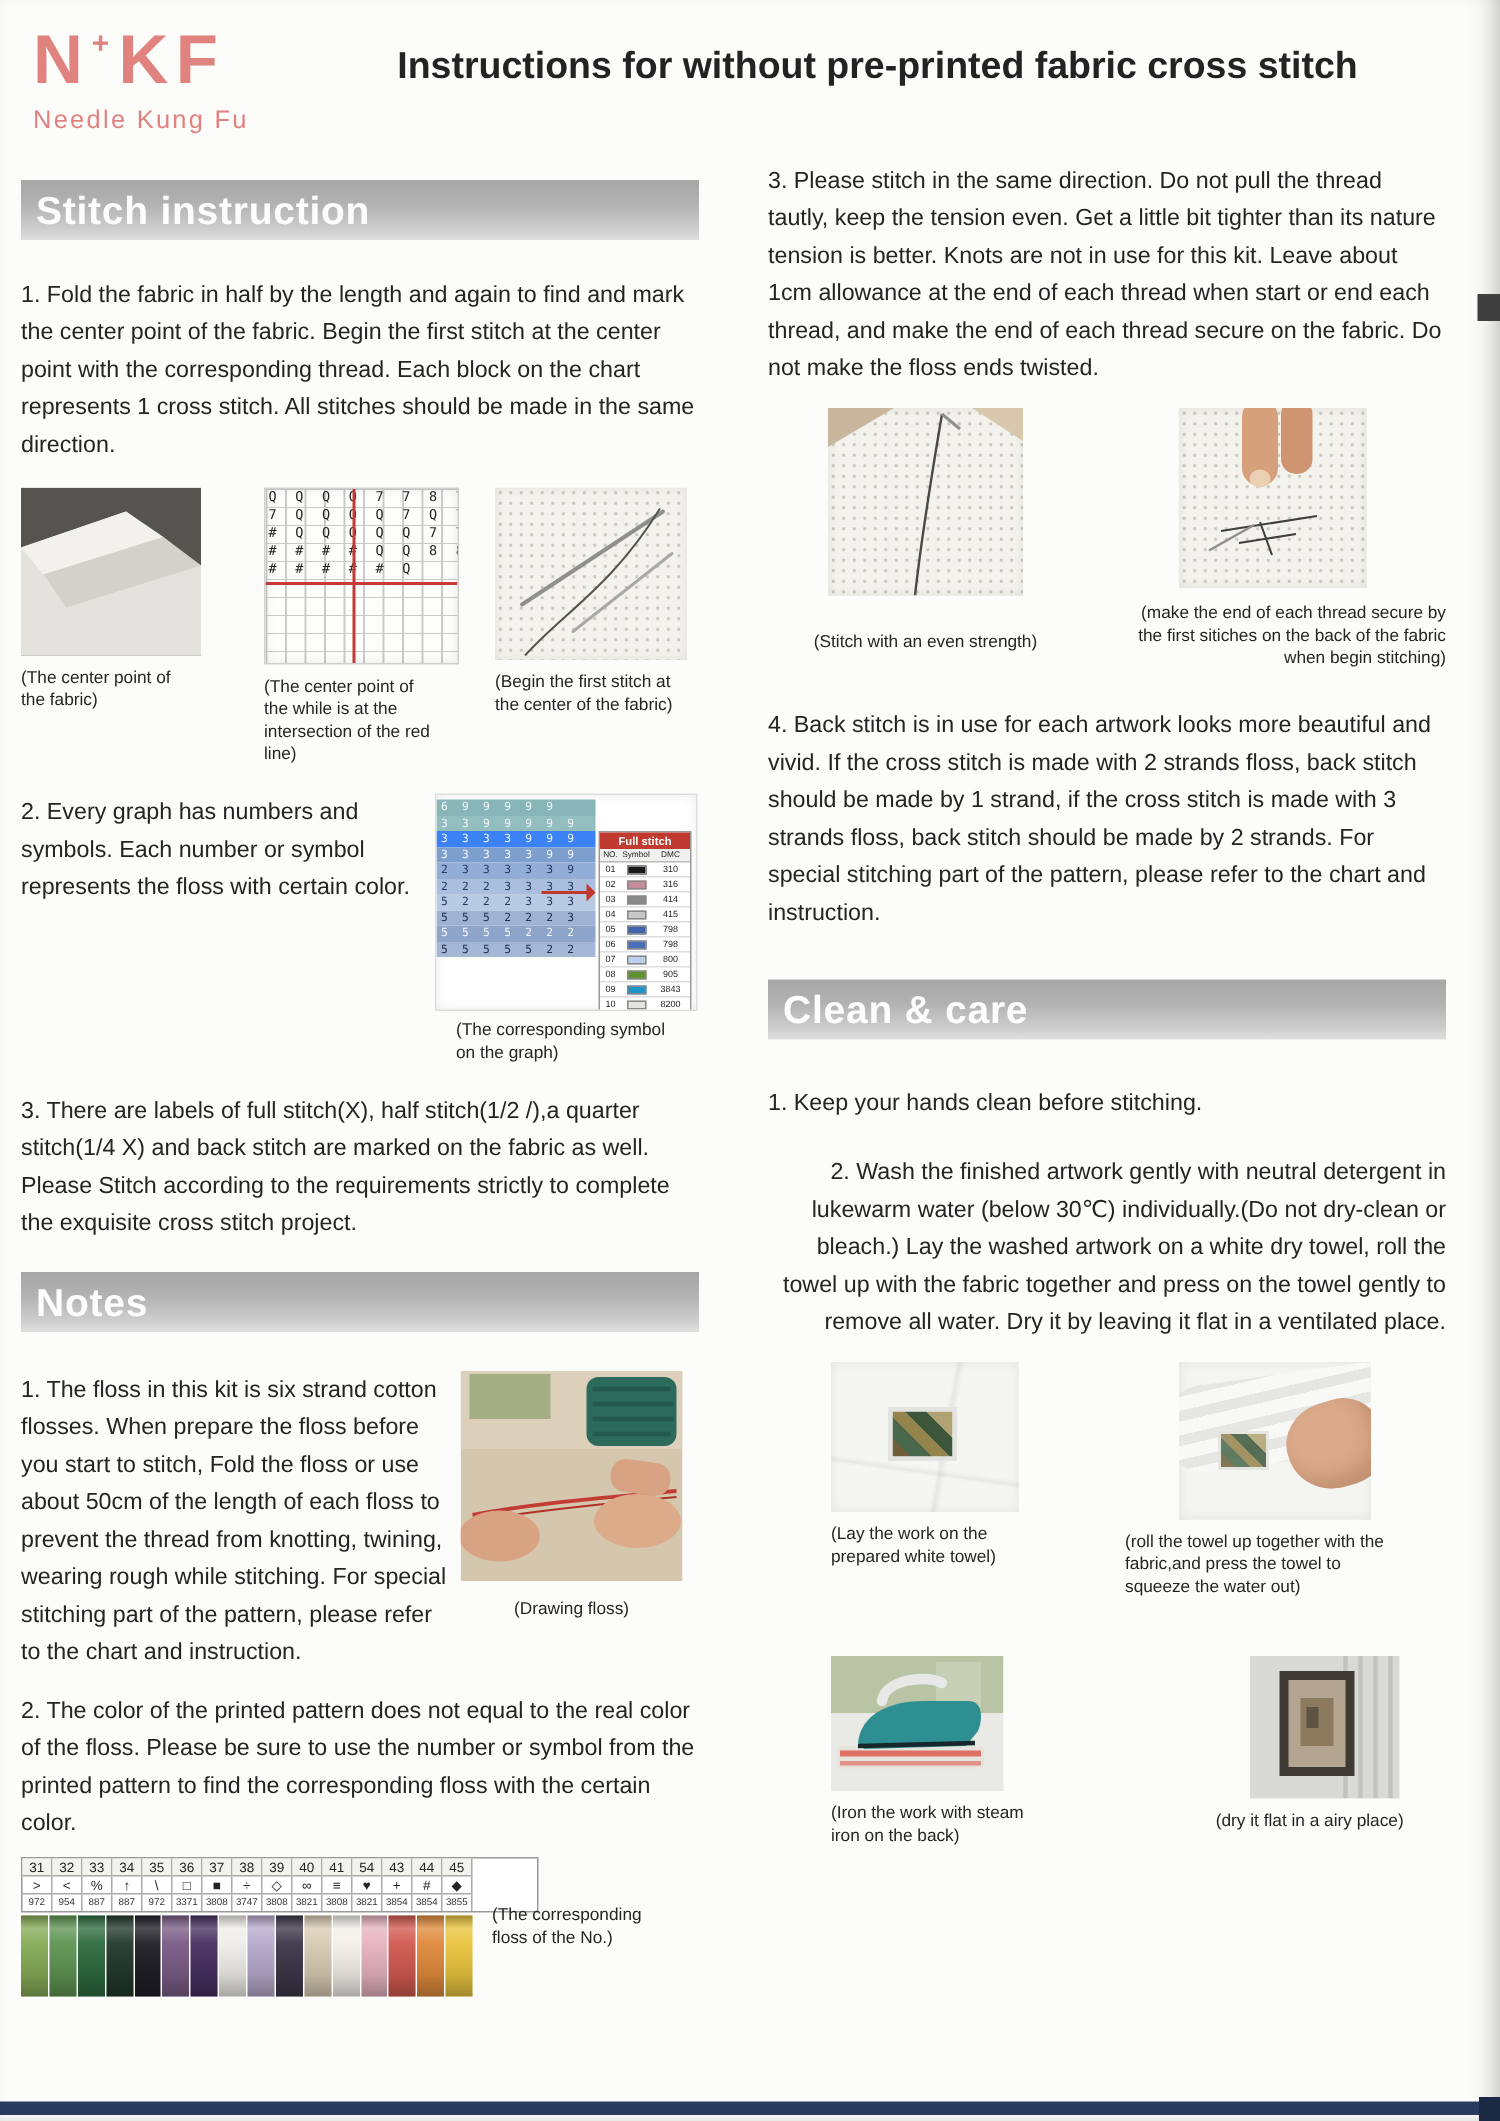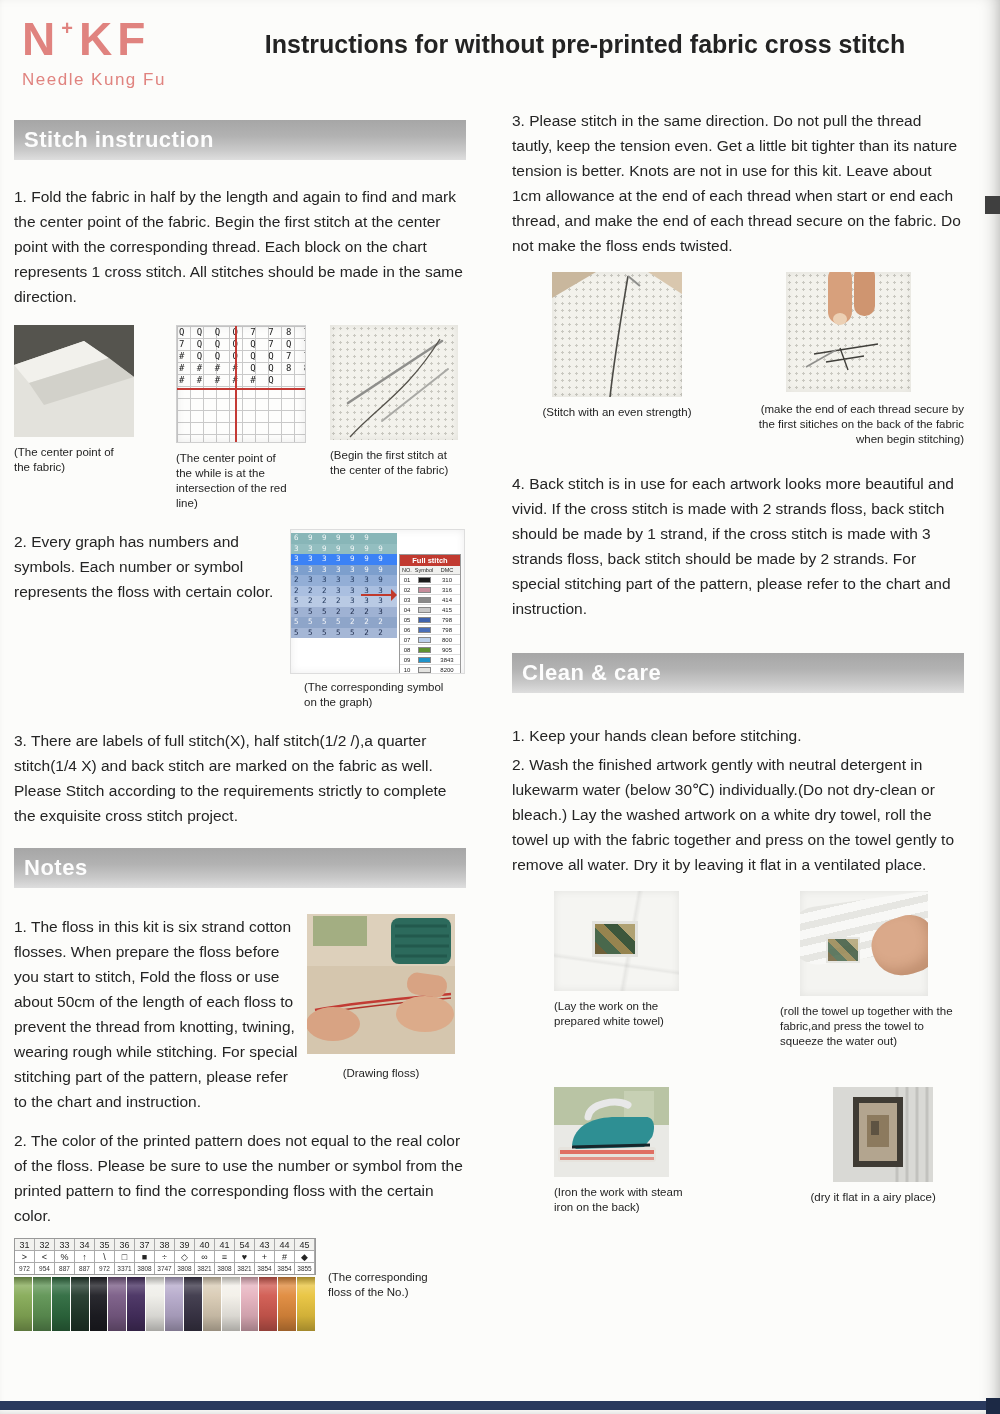--- a/index.html
+++ b/index.html
@@ -13,21 +13,21 @@
   .logo-main { font-size:46px; font-weight:700; letter-spacing:5px; line-height:1; }
   .logo-plus { font-size:20px; vertical-align:20px; margin:0 1px; font-weight:700; }
   .logo-sub { font-size:17px; letter-spacing:1.5px; margin-top:8px; }
   .title { position:absolute; left:215px; top:30px; width:740px; text-align:center; font-size:25px; font-weight:700; color:#232323; }
 
   
   .col { position:absolute; }
   .col-left  { left:14px;  top:120px; width:452px; }
   .col-right { left:512px; top:108px; width:452px; }
 
-  .banner { height:40px; display:flex; align-items:center; padding-left:10px; color:#fdfdfd; font-size:22px; font-weight:700; letter-spacing:.5px;
+  .banner { height:40px; display:flex; align-items:center; padding-left:10px; color:#fdfdfd; font-size:26px; font-weight:700; letter-spacing:.5px;
             background:linear-gradient(180deg,#a6a6a6 0%,#b2b2b2 40%,#c9c9c9 75%,#dedede 100%); }
   p.body { font-size:15.5px; line-height:25px; }
   .caption { font-size:11.5px; line-height:15px; margin-top:8px; }
 
   .figrow { display:flex; }
   .fig { display:flex; flex-direction:column; }
   .photo { position:relative; overflow:hidden; box-shadow: inset 0 0 8px rgba(0,0,0,.08); }
 
   
   .aida { background-color:#f3f2ec;
@@ -56,21 +56,21 @@
   .fs-h-no{width:14px} .fs-h-sym{width:20px} .fs-h-dmc{width:26px}
   .fs-row { display:flex; height:10px; border-bottom:1px solid #ddd; }
   .fs-cell { overflow:hidden; }
   .fs-no { width:14px; font-size:6px; text-align:center; line-height:10px; }
   .fs-swatch { width:20px; display:flex; align-items:center; justify-content:center; }
   .fs-swatch-box { width:13px; height:6px; border:1px solid #888; }
   .fs-dmc { width:26px; font-size:6px; text-align:center; line-height:10px; }
 
   
   .floss-chart { width:302px; }
-  .fc-table { border:1px solid #999; width:302px; background:#fff; }
+  .fc-table { border:1px solid #999; width:345px; background:#fff; }
   .fc-row { display:flex; }
   .fc-cell { width:20px; text-align:center; border-right:1px solid #aaa; overflow:hidden; flex:0 0 20px; }
   .fc-num  { font-size:9px;  height:12px; line-height:12px; border-bottom:1px solid #aaa; background:#f2f2ef; }
   .fc-sym  { font-size:9px;  height:12px; line-height:12px; border-bottom:1px solid #aaa; }
   .fc-code { font-size:6.5px; height:11px; line-height:11px; color:#333; }
   .floss-skeins { display:flex; height:54px; margin-top:2px; width:302px; }
   .skein { flex:1; margin-right:1px;
      background-image:linear-gradient(180deg, rgba(0,0,0,.30) 0%, rgba(255,255,255,.22) 16%, rgba(255,255,255,.05) 34%, rgba(0,0,0,.10) 72%, rgba(0,0,0,.30) 100%); }
 
   
@@ -368,21 +368,21 @@
     <div class="figrow" style="margin-top:14px;padding-left:20px;">
       <div class="fig" style="width:170px;align-items:center;">
         <div class="photo aida" style="width:130px;height:125px;">
           <svg viewBox="0 0 130 125" width="130" height="125" style="position:absolute;inset:0;">
             <polygon points="0,0 44,0 0,26" fill="#c9b79d"></polygon>
             <polygon points="130,0 130,22 96,0" fill="#d9c7ae"></polygon>
             <path d="M 58,125 C 63,80 70,40 76,4" stroke="#4b4a45" stroke-width="1.6" fill="none"></path>
             <line x1="76" y1="4" x2="88" y2="14" stroke="#8f8f8c" stroke-width="2"></line>
           </svg>
         </div>
-        <div class="caption" style="text-align:center;margin-top:8px;">(Stitch with an even strength)</div>
+        <div class="caption" style="text-align:center;margin-top:24px;">(Stitch with an even strength)</div>
       </div>
       <div class="fig" style="width:218px;margin-left:44px;text-align:right;">
         <div class="photo aida" style="width:125px;height:120px;margin-left:40px;">
           <svg viewBox="0 0 125 120" width="125" height="120" style="position:absolute;inset:0;">
             <rect x="42" y="-6" width="24" height="58" rx="12" fill="#d7a07c"></rect>
             <rect x="68" y="-6" width="21" height="50" rx="10" fill="#cf9570"></rect>
             <ellipse cx="54" cy="47" rx="7" ry="6" fill="#ecd0b4"></ellipse>
             <path d="M 28,82 L 92,72 M 54,76 L 62,98 M 40,90 L 78,84" stroke="#403f3a" stroke-width="1.4"></path>
             <line x1="20" y1="95" x2="50" y2="78" stroke="#8f8f8c" stroke-width="1.6"></line>
           </svg>
@@ -390,31 +390,31 @@
         <div class="caption" style="margin-top:10px;">(make the end of each thread secure by the first sitiches on the back of the fabric when begin stitching)</div>
       </div>
     </div>
 
     <p class="body" style="margin-top:24px;">4. Back stitch is in use for each artwork looks more beautiful and vivid. If the cross stitch is made with 2 strands floss, back stitch should be made by 1 strand, if the cross stitch is made with 3 strands floss, back stitch should be made by 2 strands. For special stitching part of the pattern, please refer to the chart and instruction.</p>
 
     <div class="banner" style="margin-top:32px;">Clean &amp; care</div>
 
     <p class="body" style="margin-top:30px;">1. Keep your hands clean before stitching.</p>
 
-    <p class="body" style="margin-top:4px;">2. Wash the finished artwork gently with neutral detergent in lukewarm water (below 30℃) individually.(Do not dry-clean or bleach.) Lay the washed artwork on a white dry towel, roll the towel up with the fabric together and press on the towel gently to remove all water. Dry it by leaving it flat in a ventilated place.</p>
+    <p class="body" style="margin-top:21px;text-align:right;">2. Wash the finished artwork gently with neutral detergent in lukewarm water (below 30℃) individually.(Do not dry-clean or bleach.) Lay the washed artwork on a white dry towel, roll the towel up with the fabric together and press on the towel gently to remove all water. Dry it by leaving it flat in a ventilated place.</p>
 
     <div class="figrow" style="margin-top:14px;padding-left:42px;">
       <div class="fig" style="width:130px;">
         <div class="photo photo-towel1" style="width:125px;height:100px;">
           <div class="towel-fold"></div>
           <div class="artwork-thumb" style="left:38px;top:30px;width:46px;height:36px;"></div>
         </div>
         <div class="caption">(Lay the work on the prepared white towel)</div>
       </div>
-      <div class="fig" style="width:180px;margin-left:96px;">
+      <div class="fig" style="width:180px;margin-left:66px;align-items:center;">
         <div class="photo photo-towel2" style="width:128px;height:105px;margin-left:20px;">
           <div class="towel-roll"></div>
           <div class="artwork-thumb" style="left:26px;top:46px;width:34px;height:26px;border-width:2px;opacity:.85;"></div>
           <div class="hand"></div>
         </div>
         <div class="caption">(roll the towel up together with the fabric,and press the towel to squeeze the water out)</div>
       </div>
     </div>
 
     <div style="height:26px;"></div>

